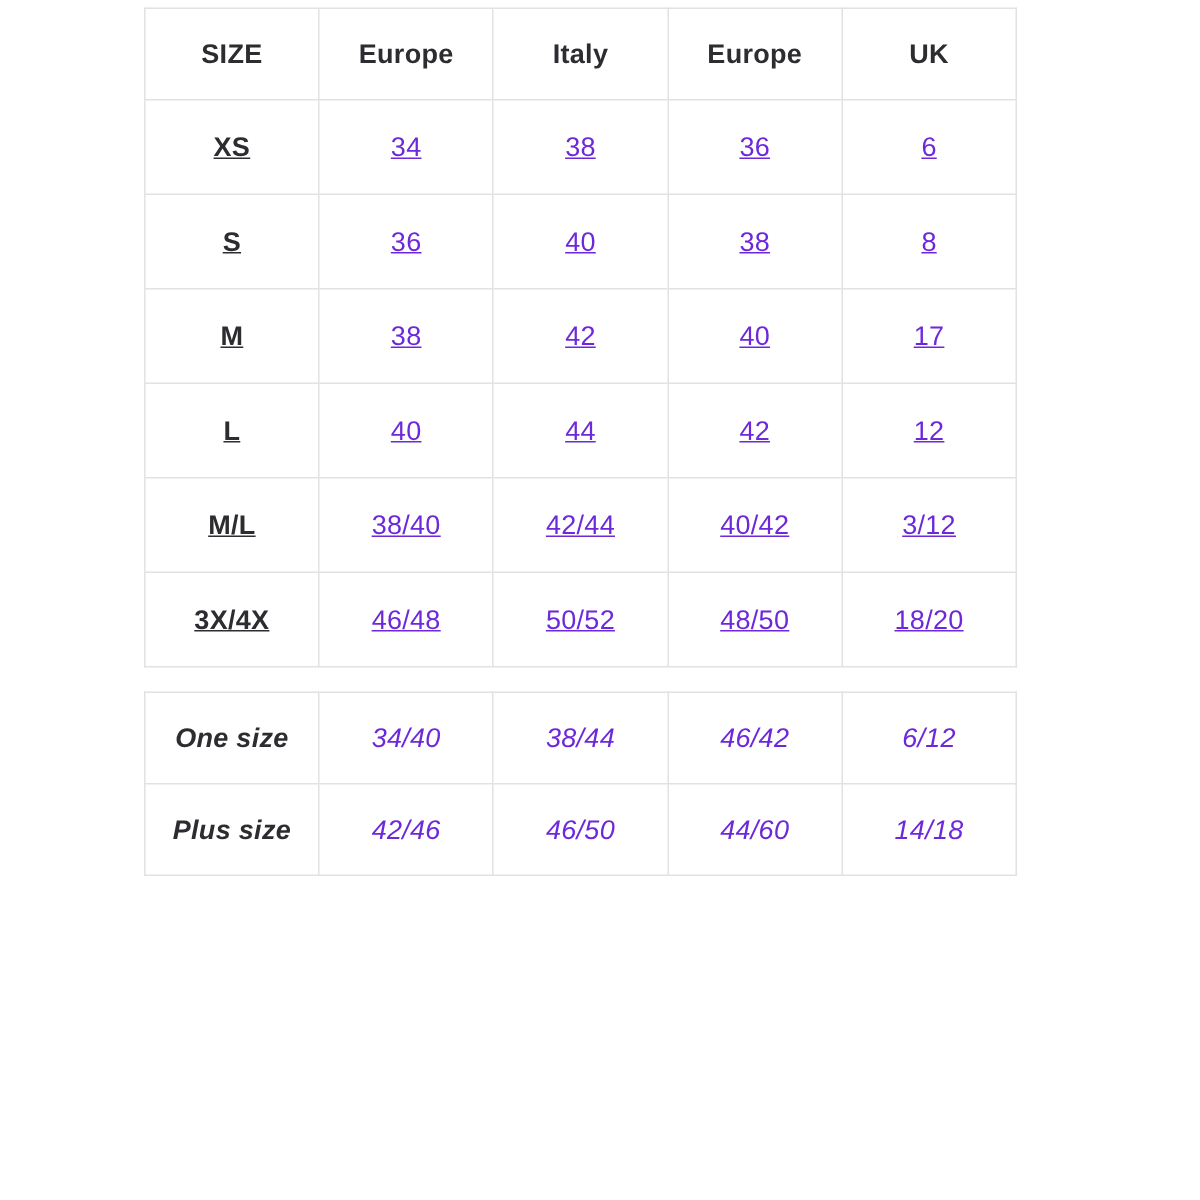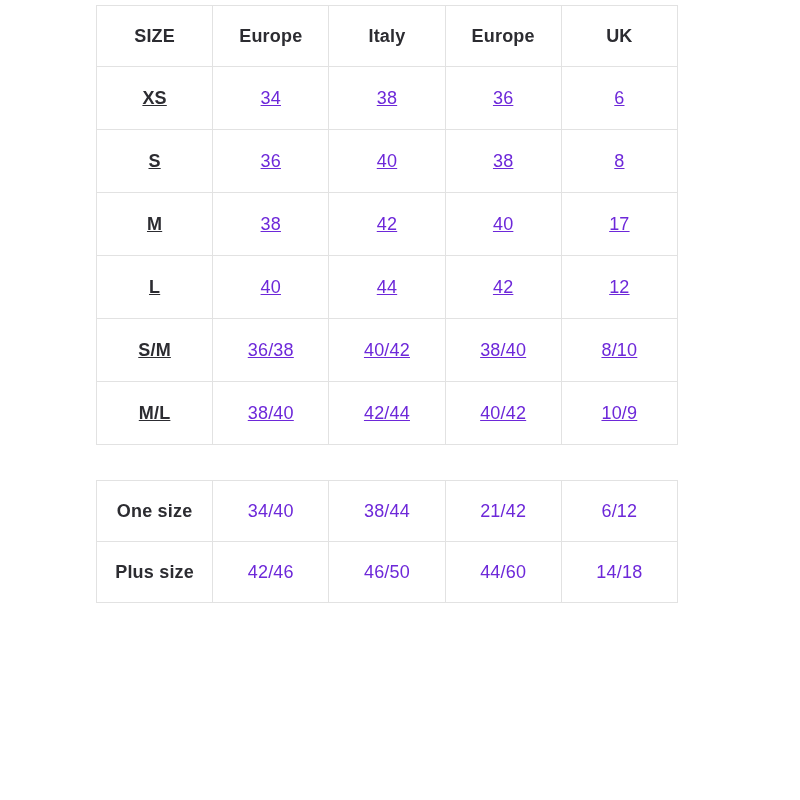--- a/index.html
+++ b/index.html
@@ -38,21 +38,21 @@
   table.secondary-table tbody td { height: 60px; }
   th.col-header,
   th.row-label {
     font-weight: 700;
     color: #2c2c31;
   }
   td.value-cell {
     font-weight: 400;
     color: #6d28d9;
   }
-  table.secondary-table { margin-top: 35px; }
+  table.secondary-table { margin-top: 16px; font-style: italic; }
 </style>
 </head>
 <body>
 
 <div class="page">
 
   <table class="size-table main-table">
     <colgroup>
         <col>
         <col>
@@ -92,50 +92,50 @@
         <td class="value-cell">17</td>
       </tr>
       <tr>
         <th class="row-label">L</th>
         <td class="value-cell">40</td>
         <td class="value-cell">44</td>
         <td class="value-cell">42</td>
         <td class="value-cell">12</td>
       </tr>
       <tr>
-        <th class="row-label">S/M</th>
-        <td class="value-cell">36/38</td>
-        <td class="value-cell">40/42</td>
-        <td class="value-cell">38/40</td>
-        <td class="value-cell">8/10</td>
-      </tr>
-      <tr>
         <th class="row-label">M/L</th>
         <td class="value-cell">38/40</td>
         <td class="value-cell">42/44</td>
         <td class="value-cell">40/42</td>
-        <td class="value-cell">10/9</td>
+        <td class="value-cell">3/12</td>
+      </tr>
+      <tr>
+        <th class="row-label">3X/4X</th>
+        <td class="value-cell">46/48</td>
+        <td class="value-cell">50/52</td>
+        <td class="value-cell">48/50</td>
+        <td class="value-cell">18/20</td>
       </tr>
     </tbody>
   </table>
 
   <table class="size-table secondary-table">
     <colgroup>
         <col>
         <col>
         <col>
         <col>
         <col>
       </colgroup>
     <tbody>
       <tr>
         <th class="row-label">One size</th>
         <td class="value-cell">34/40</td>
         <td class="value-cell">38/44</td>
-        <td class="value-cell">21/42</td>
+        <td class="value-cell">46/42</td>
         <td class="value-cell">6/12</td>
       </tr>
       <tr>
         <th class="row-label">Plus size</th>
         <td class="value-cell">42/46</td>
         <td class="value-cell">46/50</td>
         <td class="value-cell">44/60</td>
         <td class="value-cell">14/18</td>
       </tr>
     </tbody>

